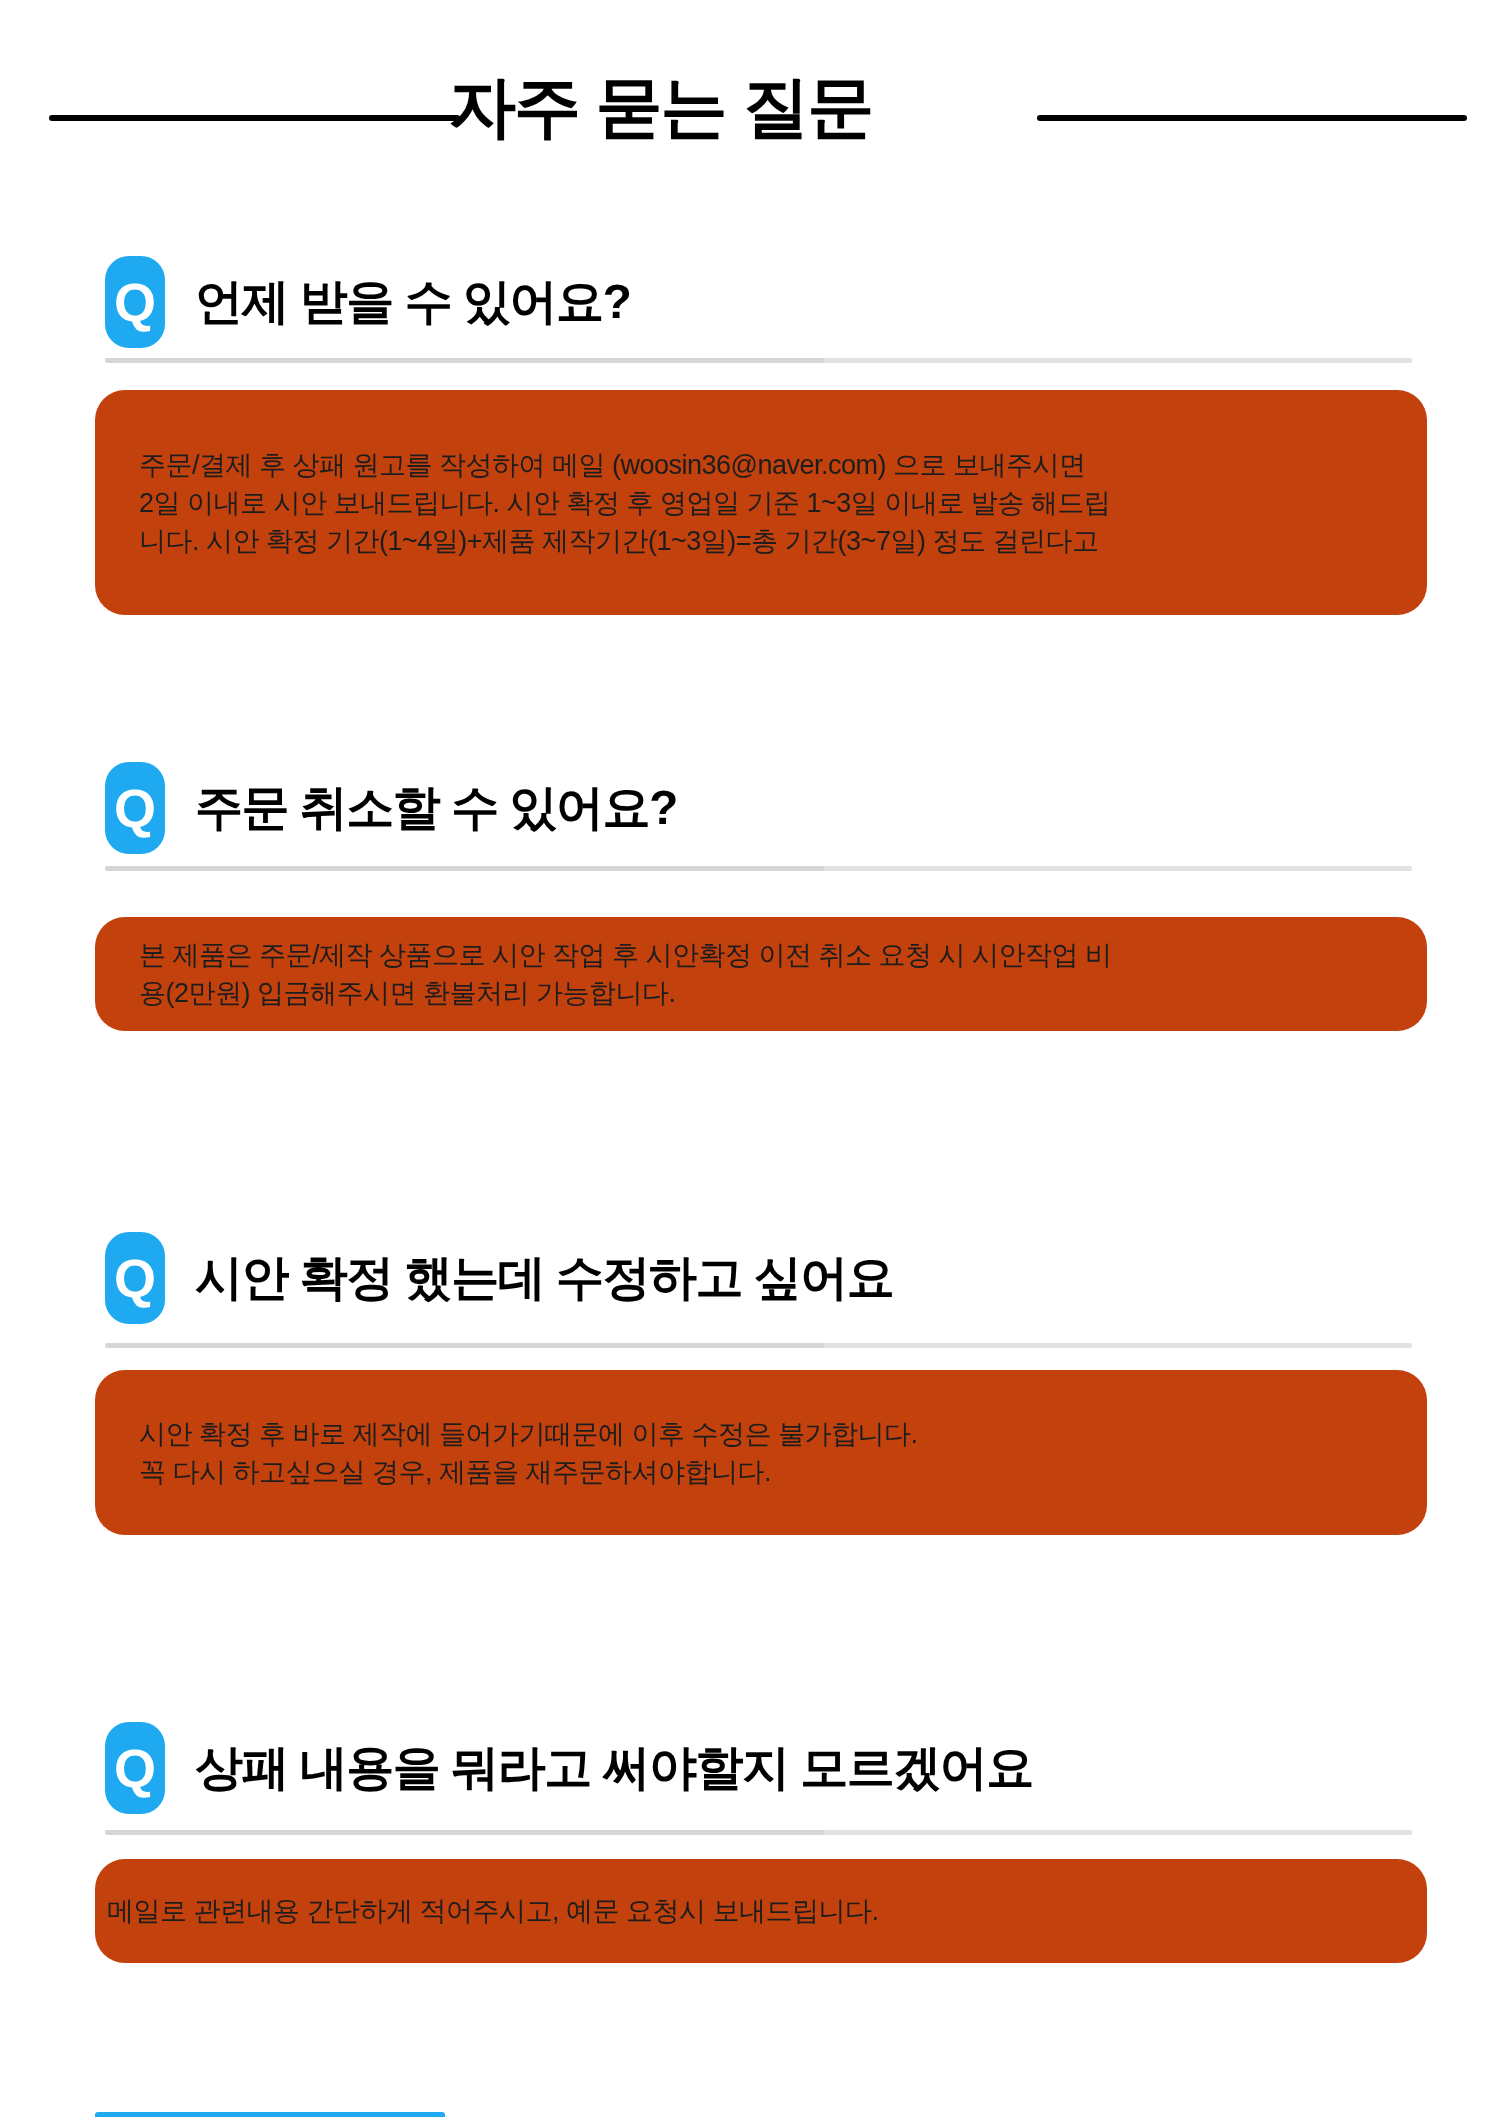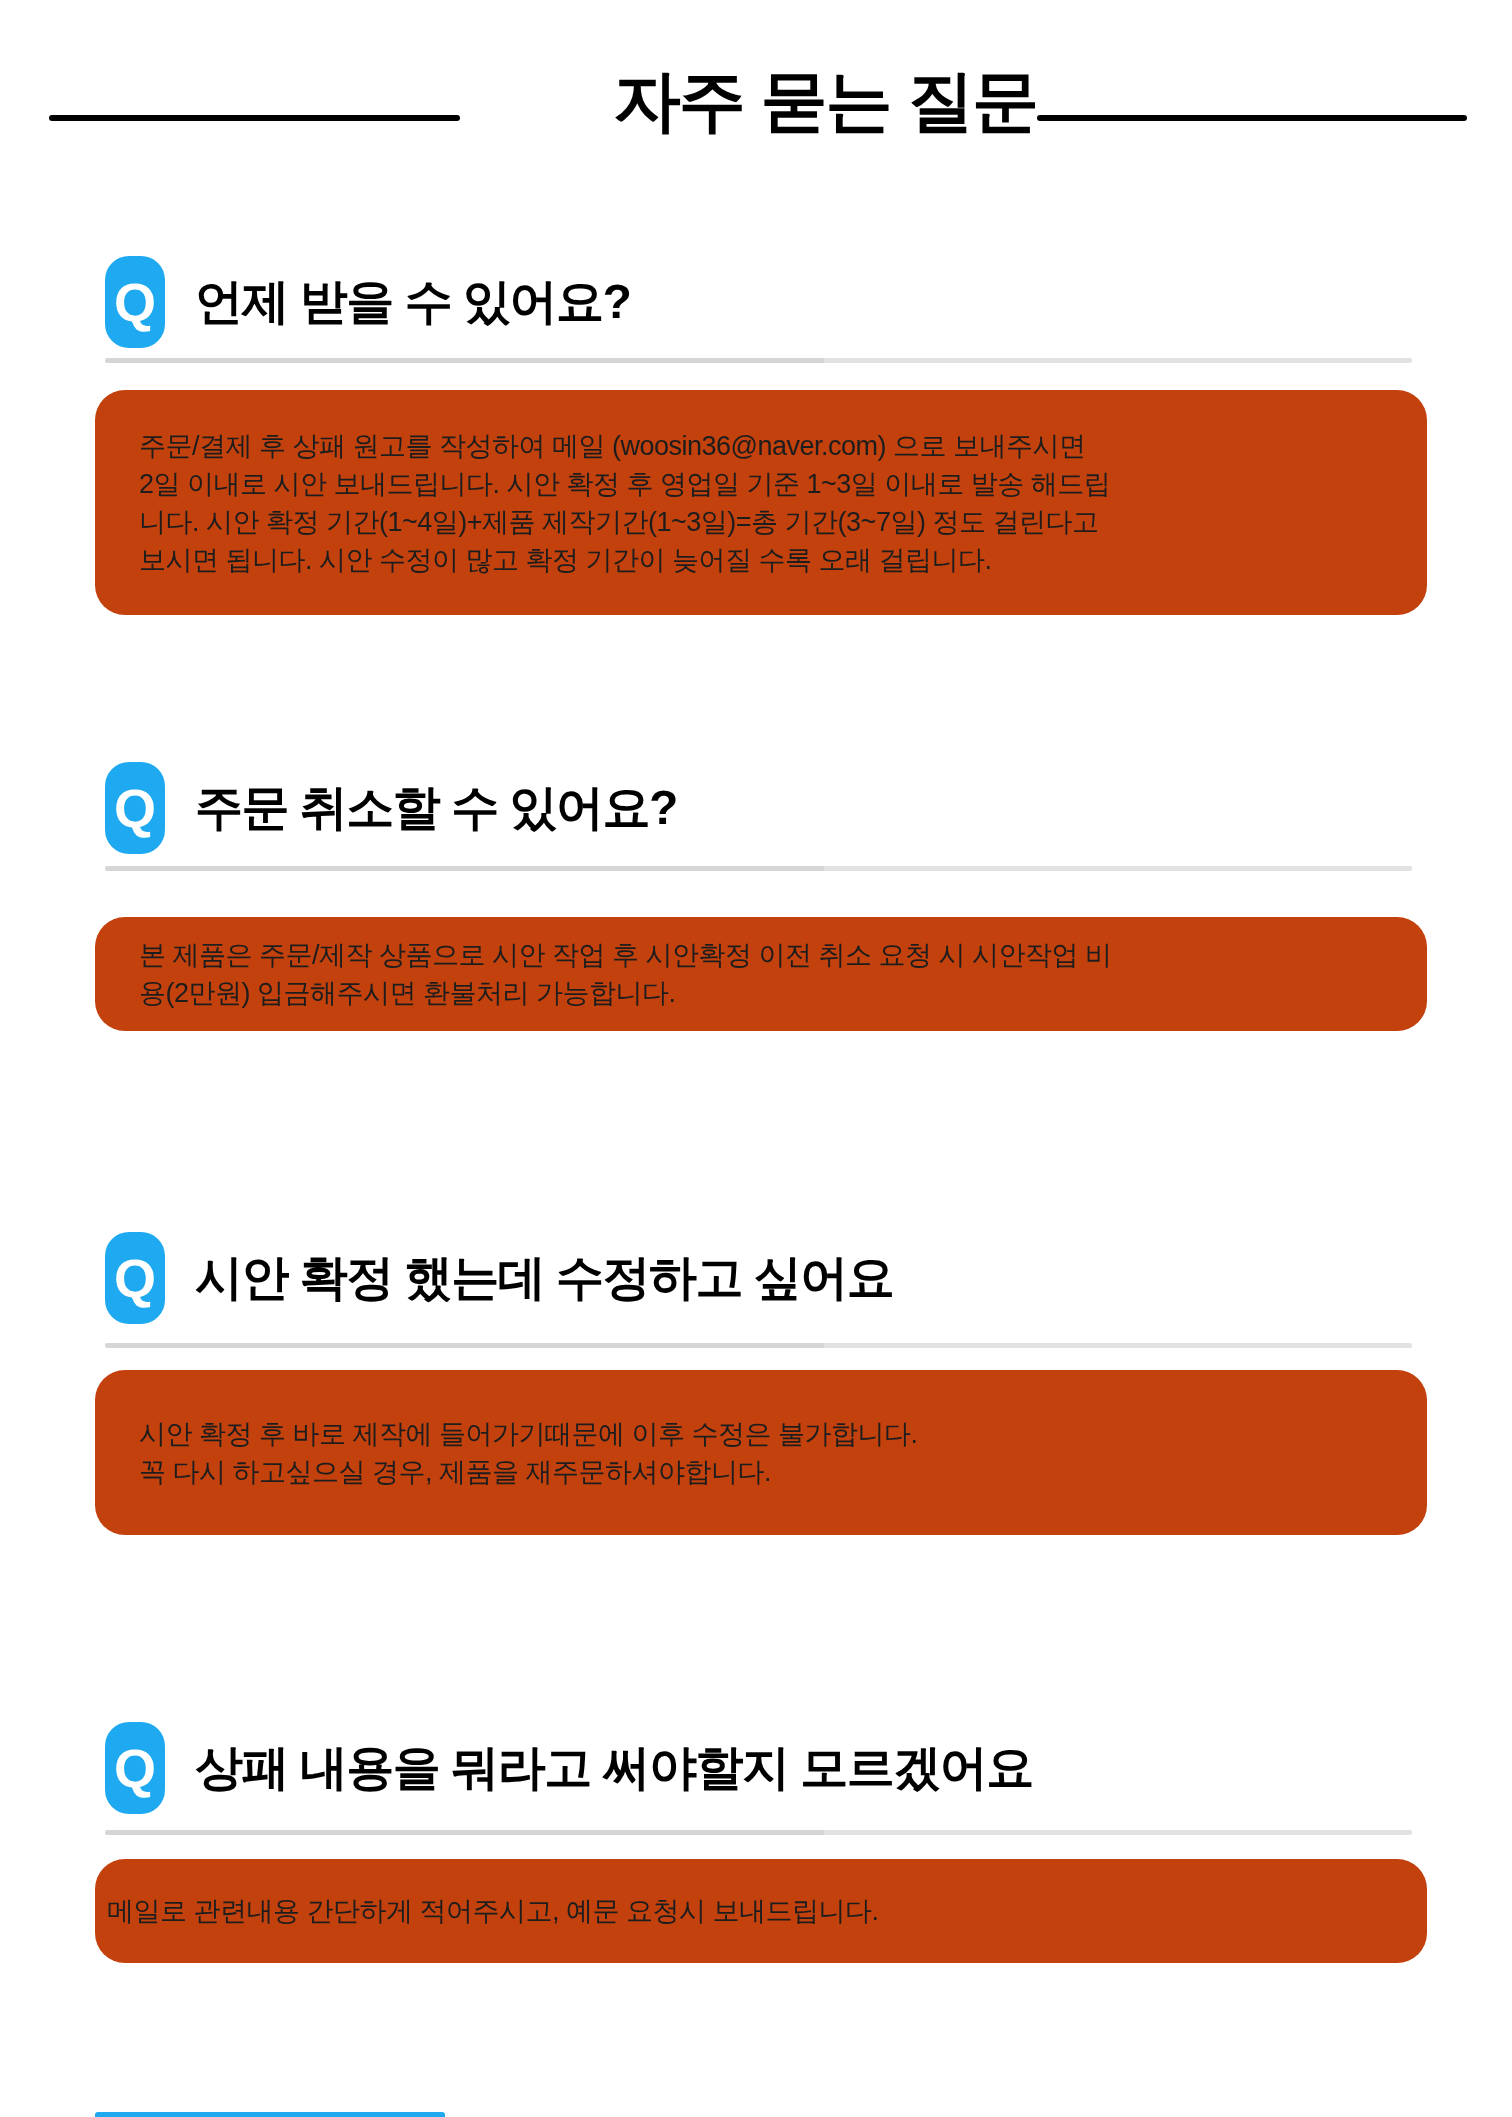--- a/index.html
+++ b/index.html
@@ -3,21 +3,21 @@
 <meta charset="utf-8">
 <style>
   html,body{margin:0;padding:0;background:#ffffff;}
   body{font-family:"Liberation Sans","DejaVu Sans",sans-serif;}
   #page{position:relative;width:1512px;height:2117px;background:#ffffff;overflow:hidden;}
 
   
   .title-line{position:absolute;height:6px;background:#000000;border-radius:3px;}
   .title-line.left{left:49px;top:115px;width:411px;}
   .title-line.right{left:1037px;top:115px;width:430px;}
-  .page-title{position:absolute;left:449px;top:56px;width:588px;text-align:right;
+  .page-title{position:absolute;left:449px;top:62px;width:588px;text-align:left;
     font-size:67px;font-weight:900;color:#000000;letter-spacing:-2px;white-space:nowrap;}
 
   
   .qa-header{position:absolute;left:105px;display:flex;align-items:center;gap:30px;height:92px;}
   .q-badge{width:60px;height:92px;background:#1EA9F0;border-radius:24px;
     display:flex;align-items:center;justify-content:center;flex:0 0 auto;}
   .q-badge span{color:#ffffff;font-size:54px;font-weight:800;line-height:1;}
   .question{font-size:48px;font-weight:800;color:#000000;letter-spacing:-1.5px;white-space:nowrap;}
 
   
@@ -47,21 +47,20 @@
     <div class="q-badge">
       <span>Q</span>
     </div>
     <div class="question">언제 받을 수 있어요?</div>
   </div>
   <div class="divider" style="top:358px;"></div>
   <div class="answer-box" style="top:390px;height:225px;">
     <div class="answer-line">주문/결제 후 상패 원고를 작성하여 메일 (woosin36@naver.com) 으로 보내주시면</div>
     <div class="answer-line">2일 이내로 시안 보내드립니다. 시안 확정 후 영업일 기준 1~3일 이내로 발송 해드립</div>
     <div class="answer-line">니다. 시안 확정 기간(1~4일)+제품 제작기간(1~3일)=총 기간(3~7일) 정도 걸린다고</div>
-    <div class="answer-line">보시면 됩니다. 시안 수정이 많고 확정 기간이 늦어질 수록 오래 걸립니다.</div>
   </div>
 
   <div class="qa-header" style="top:762px;">
     <div class="q-badge">
       <span>Q</span>
     </div>
     <div class="question">주문 취소할 수 있어요?</div>
   </div>
   <div class="divider" style="top:866px;"></div>
   <div class="answer-box" style="top:893px;height:114px;margin-top:24px;">

